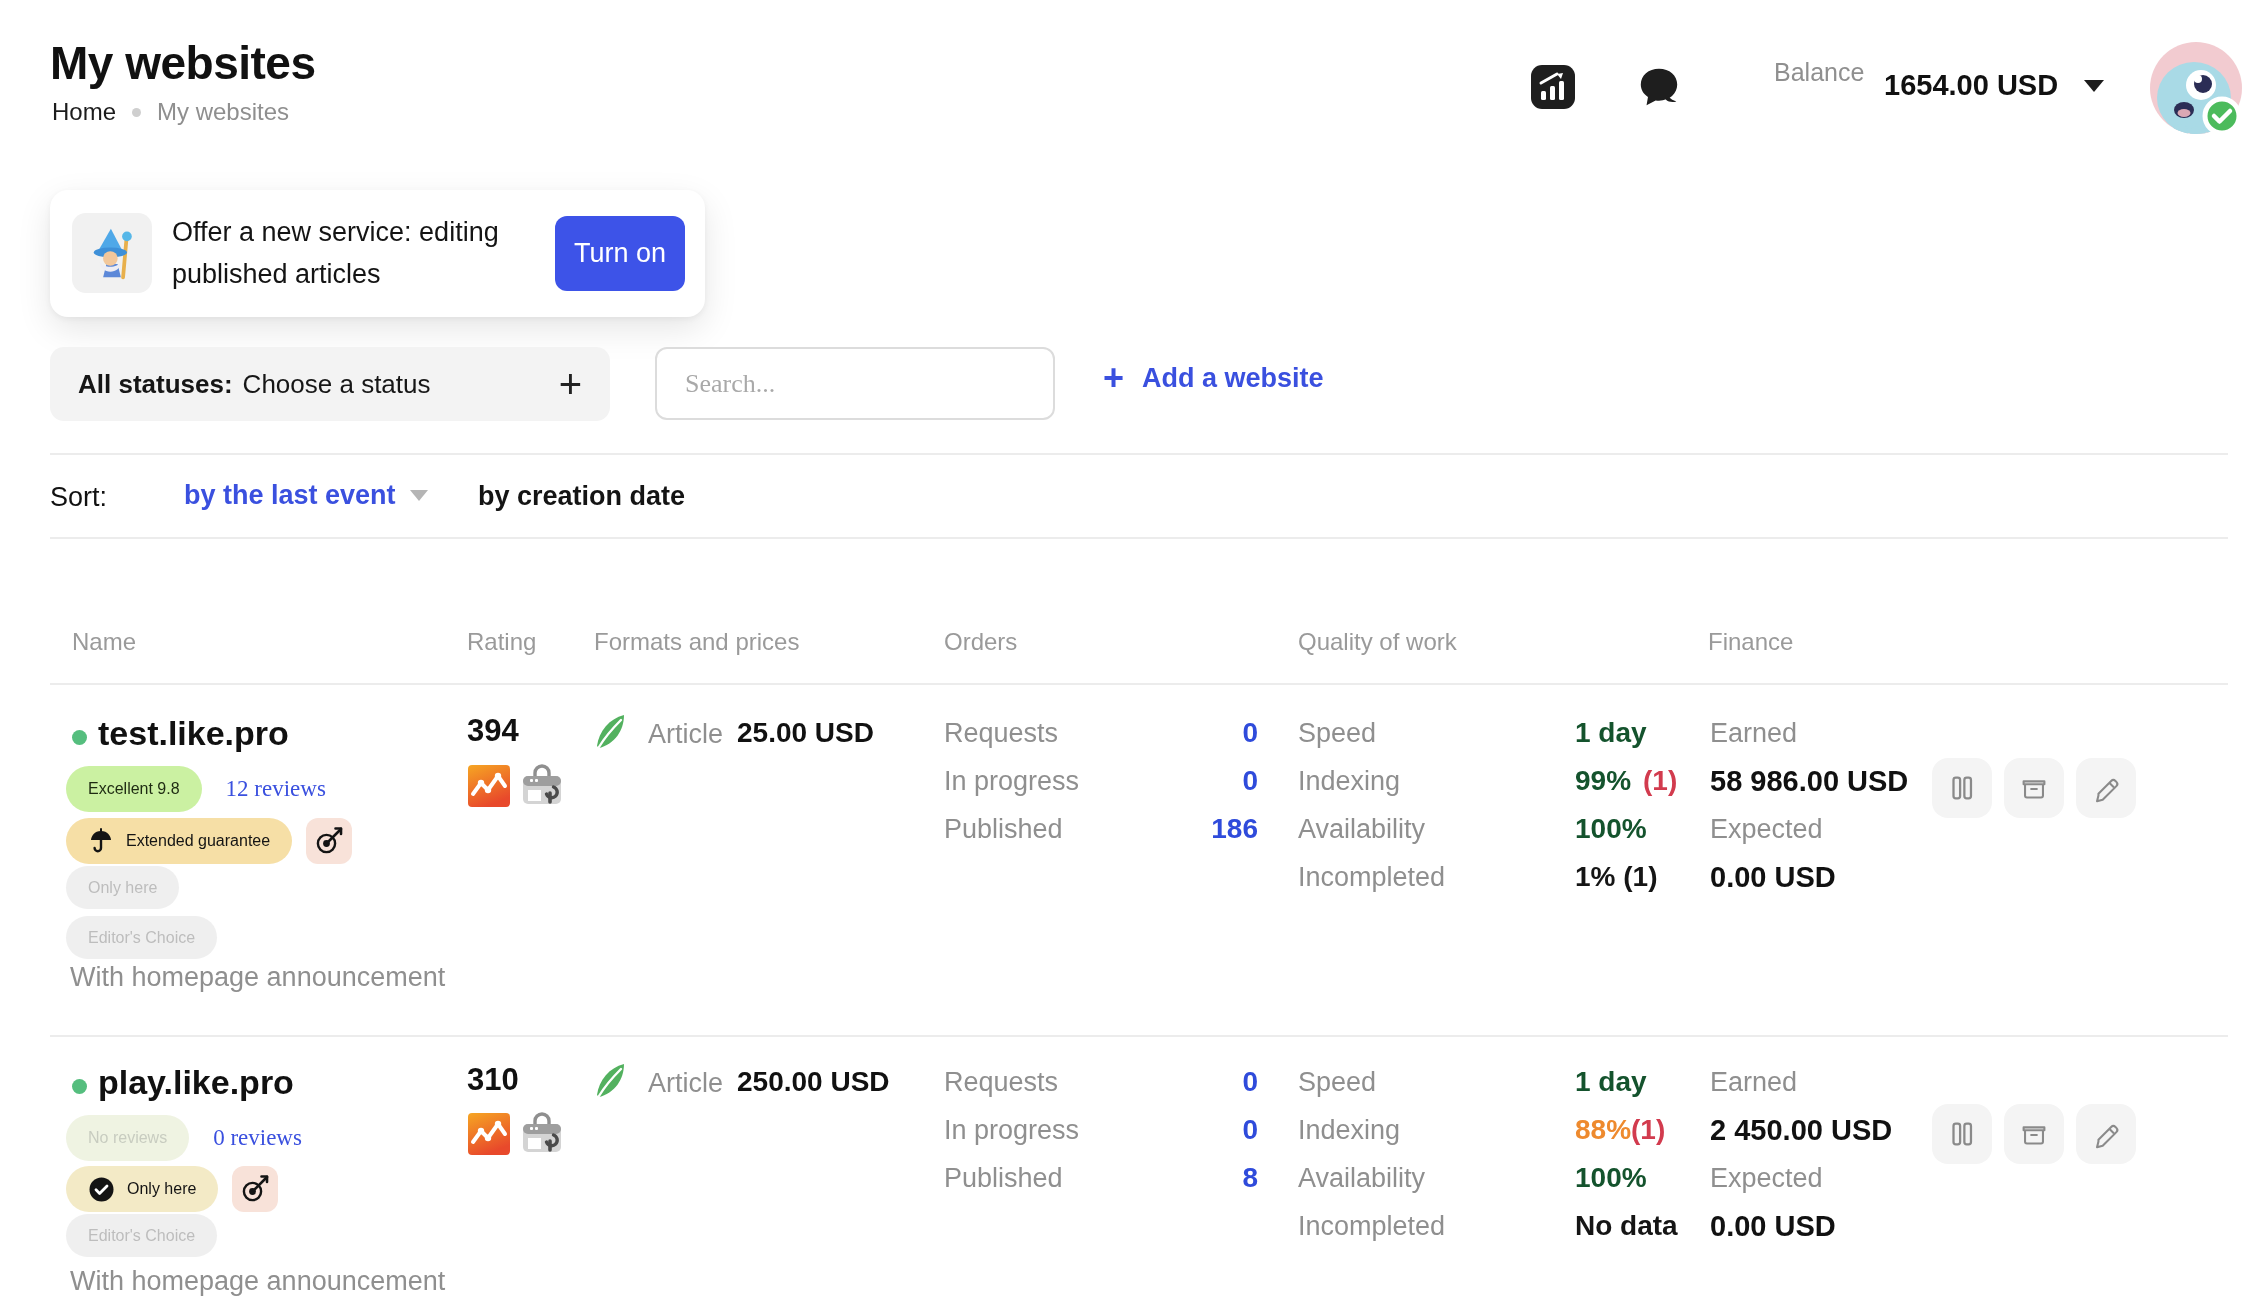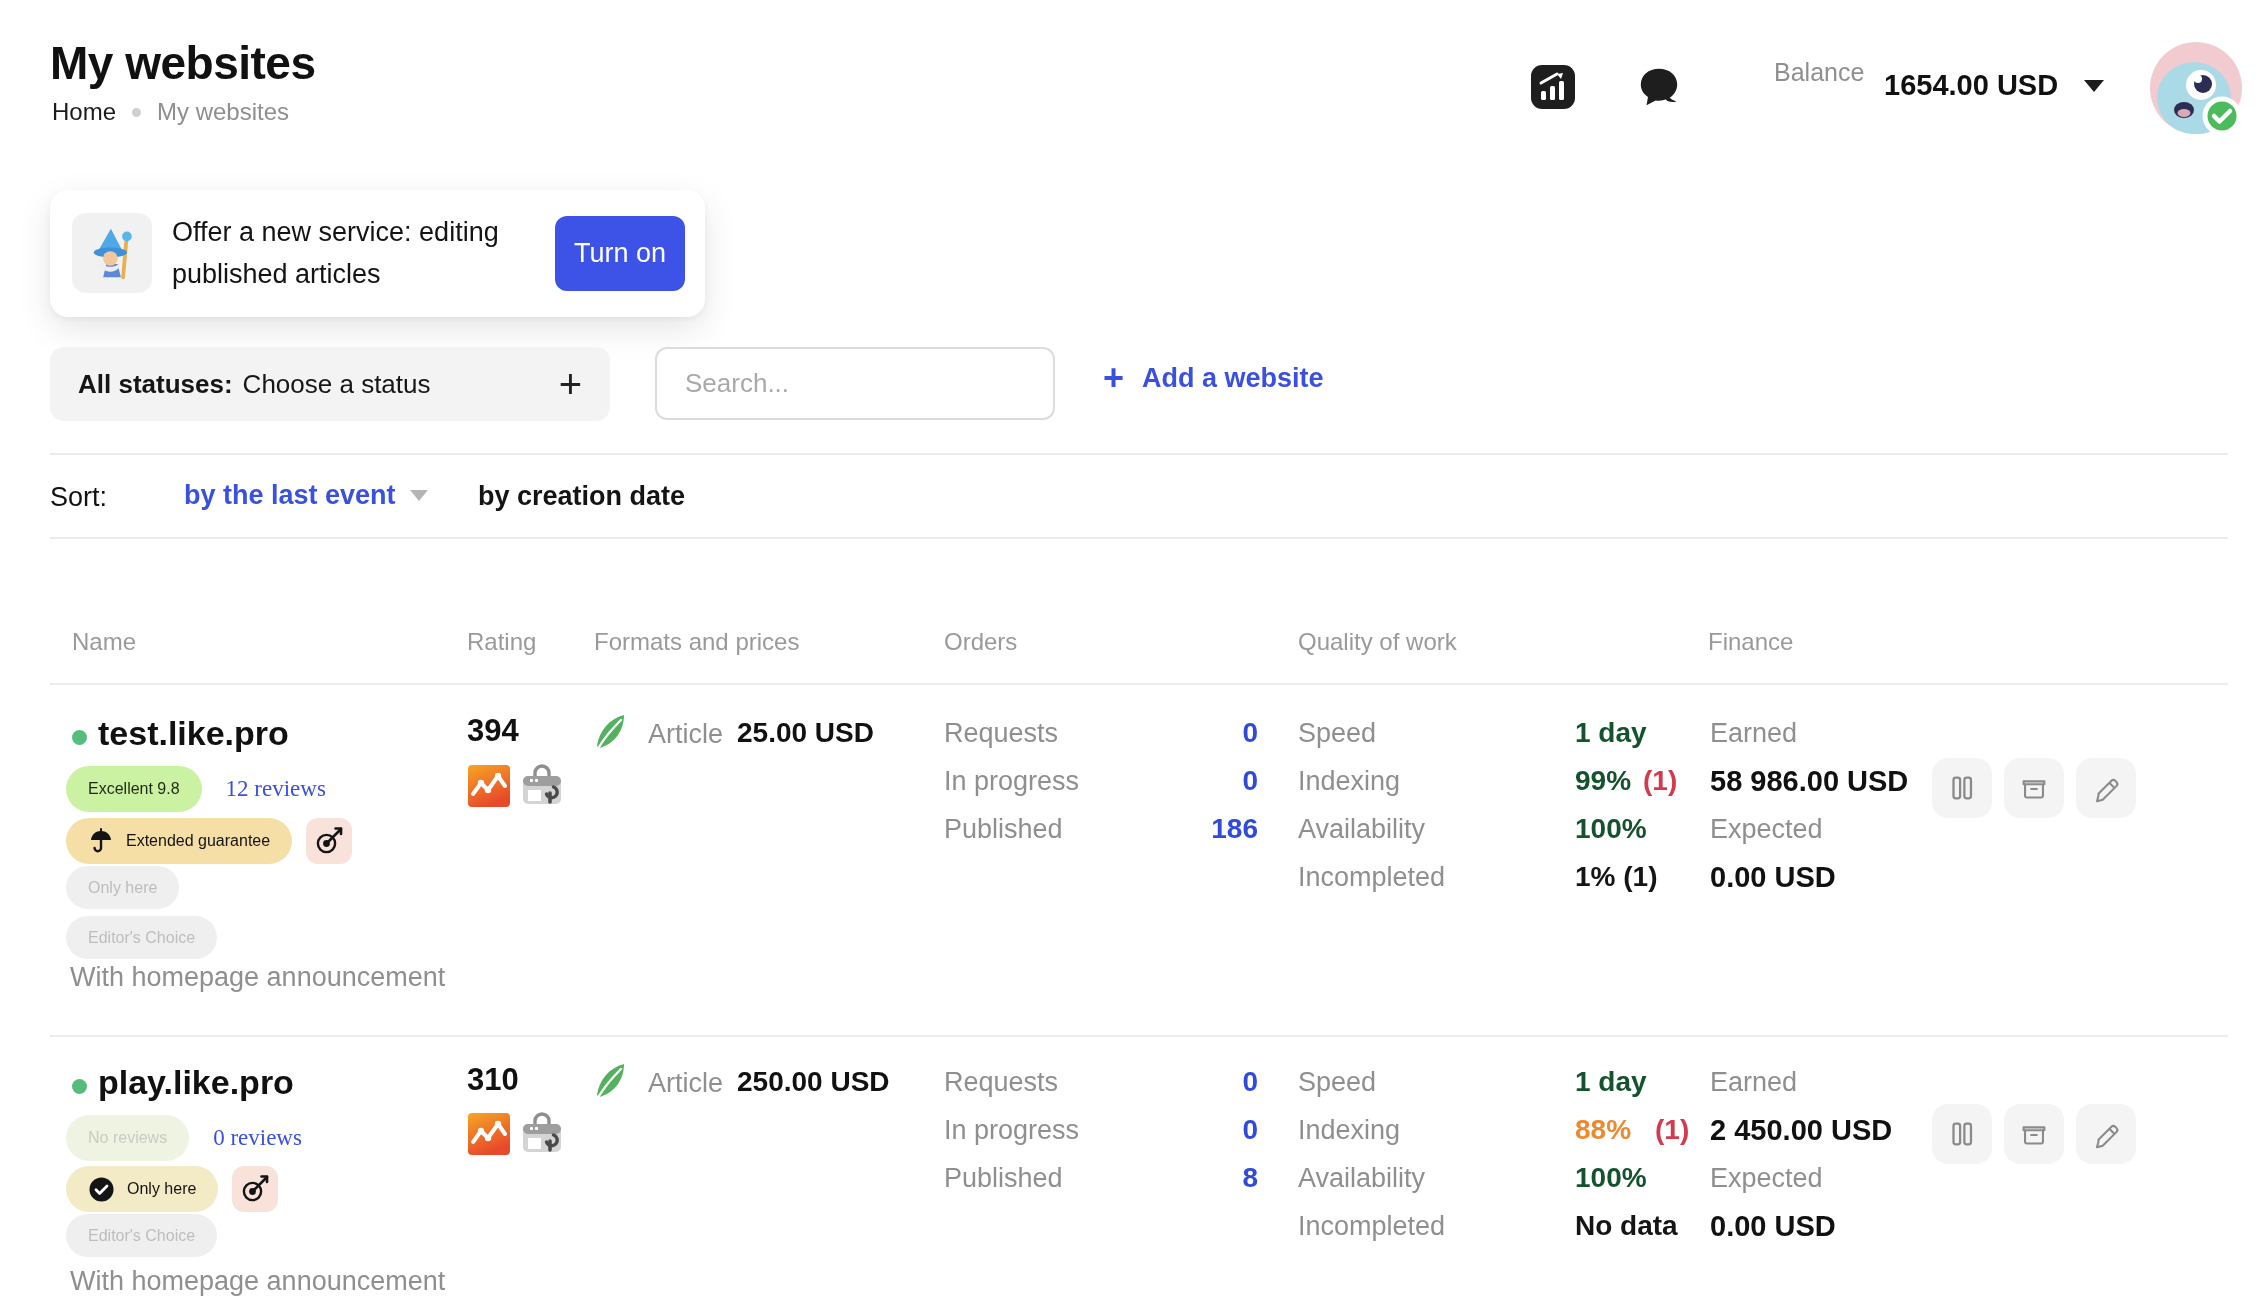--- a/index.html
+++ b/index.html
@@ -21,21 +21,21 @@
   .wizard-box{position:absolute;left:22px;top:23px;width:80px;height:80px;border-radius:14px;background:#F1F1F1;
           display:flex;align-items:center;justify-content:center;}
   .banner-text{position:absolute;left:122px;top:21px;width:380px;font-size:27px;line-height:42px;color:#141414;}
   .btn-primary{position:absolute;left:505px;top:26px;width:130px;height:75px;border:none;border-radius:12px;
           background:#3D53E8;color:#fff;font-size:27px;font-family:inherit;cursor:pointer;}
   .status-pill{position:absolute;left:50px;top:347px;width:560px;height:74px;background:#F3F3F3;border-radius:14px;
           display:flex;align-items:center;padding:0 28px;box-sizing:border-box;font-size:26px;cursor:pointer;}
   .status-pill .b{font-weight:700;}
   .status-pill .plus{margin-left:auto;font-size:40px;font-weight:300;color:#222;line-height:1;}
   .search-box{position:absolute;left:655px;top:347px;width:400px;height:73px;border:2px solid #DCDCDC;border-radius:12px;
-          box-sizing:border-box;font-size:26px;font-family:Liberation Sans, sans-serif;padding:0 28px;color:#333;outline:none;}
+          box-sizing:border-box;font-size:26px;font-family:Liberation Serif, serif;padding:0 28px;color:#333;outline:none;}
   .search-box::placeholder{color:#A9A9A9;}
   .add-site{position:absolute;left:1103px;top:360px;display:flex;align-items:center;gap:18px;cursor:pointer;}
   .add-site .pl{color:#3A50DF;font-size:36px;font-weight:700;line-height:1;}
   .add-site .tx{color:#3A50DF;font-size:27px;font-weight:700;}
   .sort-lbl{font-size:27px;color:#111;}
   .sort-active{font-size:27px;font-weight:700;color:#3A50DF;cursor:pointer;display:flex;align-items:center;gap:14px;}
   .sort-caret{width:0;height:0;border-left:9px solid transparent;border-right:9px solid transparent;border-top:11px solid #B5B5B5;}
   .sort-other{font-size:27px;font-weight:700;color:#141414;cursor:pointer;}
   .th{position:absolute;font-size:24px;color:#9A9A9A;}
   .site-dot{position:absolute;width:15px;height:15px;border-radius:50%;background:#55BE7E;}
@@ -377,21 +377,21 @@
       <span class="row-label">Published</span>
       <span class="ord-val" style="margin-left:auto;">8</span>
     </div>
 
     <div class="line" style="left:1298px;top:1058px;width:420px;">
       <span class="row-label">Speed</span>
       <span class="q-val q-green abs" style="left:277px;">1 day</span>
     </div>
     <div class="line" style="left:1298px;top:1106px;width:420px;">
       <span class="row-label">Indexing</span>
-      <span class="abs" style="left:277px;display:flex;gap:24px;">
+      <span class="abs" style="left:277px;display:flex;gap:0;">
         <span class="q-val q-orange">88%</span>
         <span class="q-val q-red">(1)</span>
       </span>
     </div>
     <div class="line" style="left:1298px;top:1154px;width:420px;">
       <span class="row-label">Availability</span>
       <span class="q-val q-green abs" style="left:277px;">100%</span>
     </div>
     <div class="line" style="left:1298px;top:1202px;width:420px;">
       <span class="row-label">Incompleted</span>

